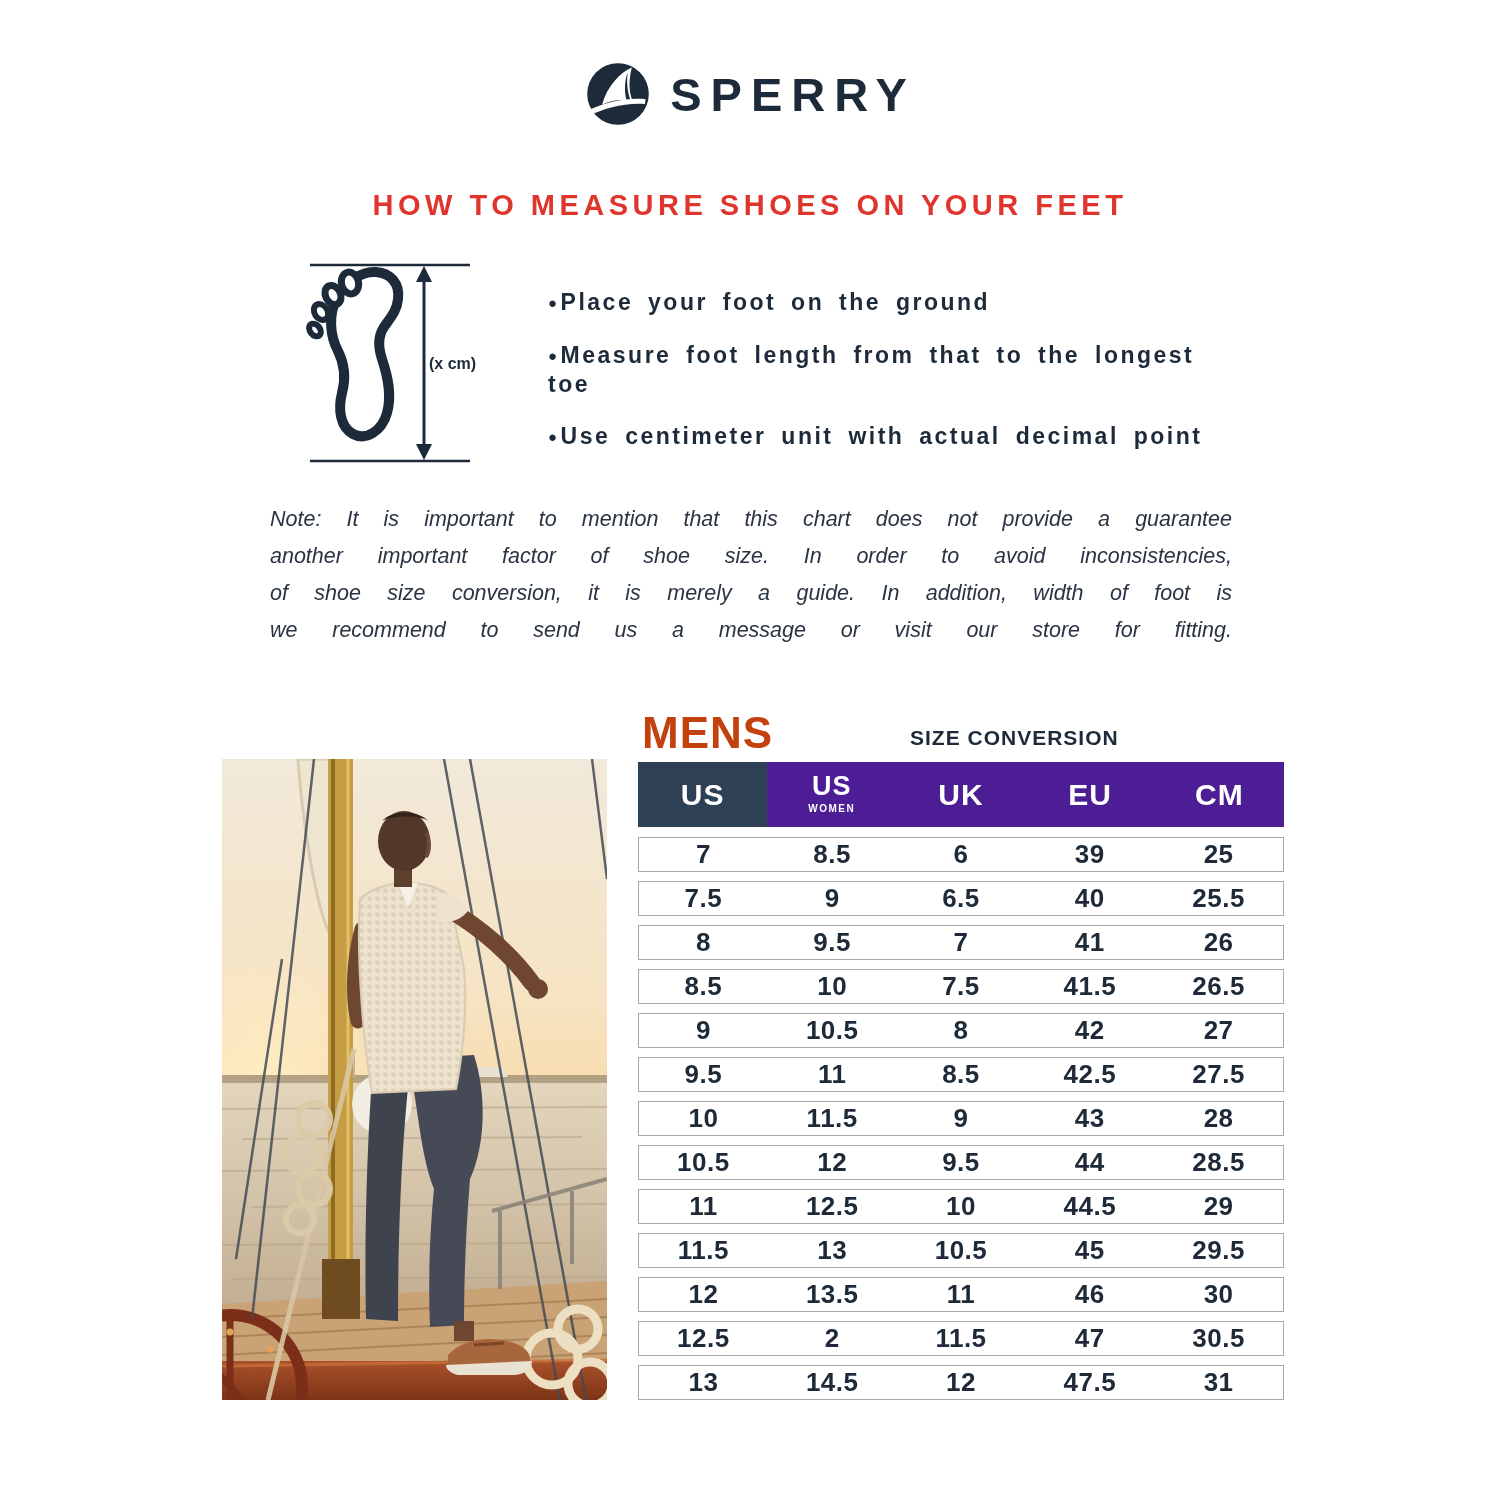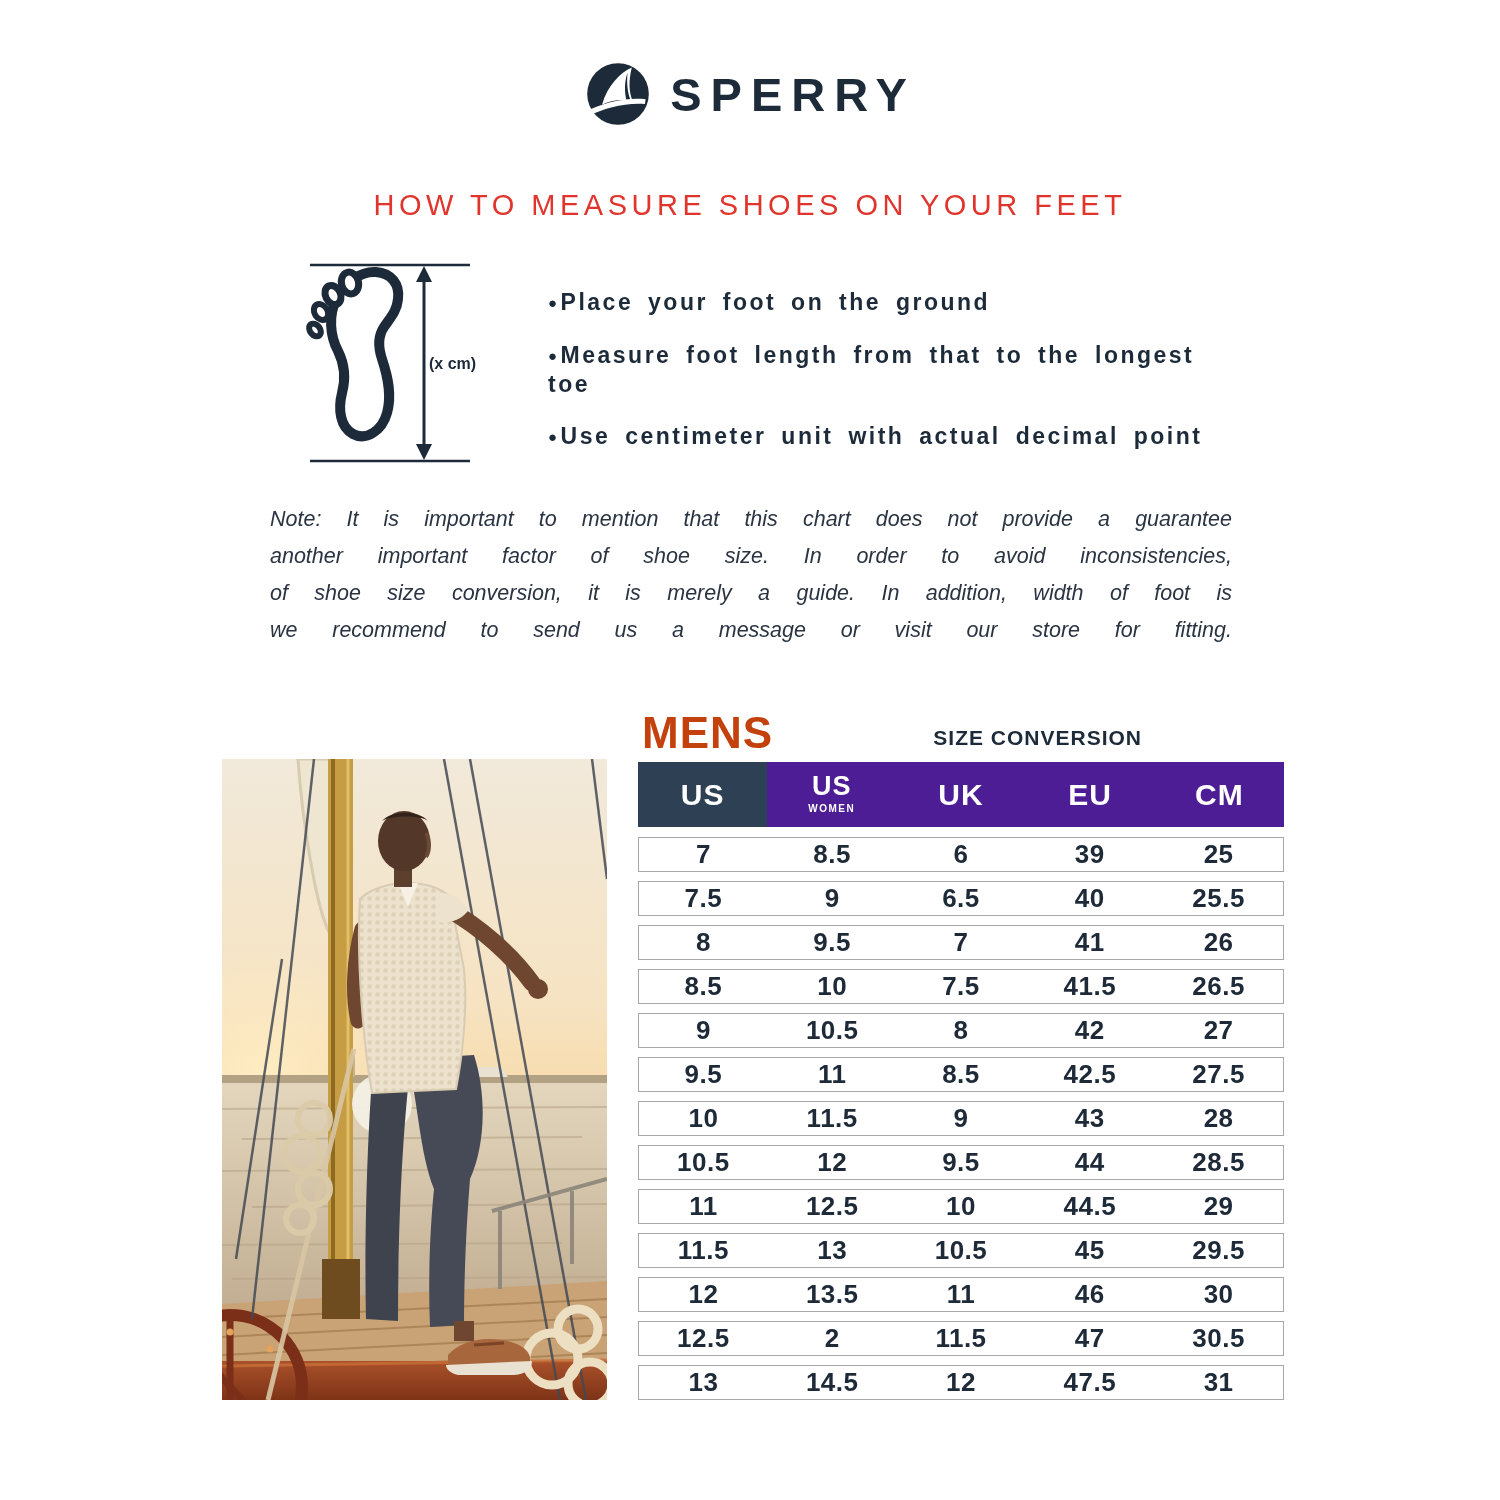--- a/index.html
+++ b/index.html
@@ -6,37 +6,37 @@
   body{
     width:1500px;height:1500px;position:relative;background:#ffffff;
     font-family:"Liberation Sans", sans-serif;color:#1c2a39;overflow:hidden;
   }
   
   .logo{position:absolute;top:60px;left:0;width:1500px;display:flex;align-items:center;justify-content:center;gap:18px;}
   .logo-mark{width:68px;height:68px;flex:0 0 auto;}
   .logo-text{font-size:47px;font-weight:bold;letter-spacing:9px;color:#1c2a39;}
   
   .red-heading{position:absolute;top:189px;left:0;width:1500px;text-align:center;
-    color:#e0352c;font-size:29px;font-weight:normal;letter-spacing:4.5px;}
+    color:#e0352c;font-size:29px;font-weight:bold;letter-spacing:4.5px;}
   
   .foot-diagram{position:absolute;left:288px;top:250px;width:200px;height:218px;}
   .bullets{position:absolute;left:520px;top:288px;width:720px;list-style:none;margin:0;padding:0;}
   .bullets li{font-size:23px;letter-spacing:2.5px;word-spacing:6px;line-height:28px;margin-bottom:24px;
     font-weight:bold;color:#1c2a39;margin-left:28px;}
   .bullet-dot{font-size:15px;vertical-align:2px;margin-right:1px;}
   
   .note{position:absolute;left:270px;top:504px;width:962px;font-style:italic;font-size:21.5px;color:#2a3442;}
   .note-line{text-align:justify;text-align-last:justify;height:37px;line-height:30px;}
   
   .photo{position:absolute;left:222px;top:759px;width:385px;height:641px;overflow:hidden;}
   
   .chart{position:absolute;left:638px;top:698px;width:646px;}
   .chart-head{position:relative;height:64px;}
   .chart-title{position:absolute;left:4px;bottom:4px;font-size:44px;font-weight:bold;letter-spacing:1px;color:#c2410c;}
-  .chart-subtitle{position:absolute;left:244px;bottom:12px;width:260px;text-align:right;
+  .chart-subtitle{position:absolute;left:272px;bottom:12px;width:260px;text-align:left;
     font-size:21px;font-weight:bold;letter-spacing:1px;color:#1c2a39;}
   .t-header{height:65px;background:#4c1d95;display:grid;grid-template-columns:repeat(5,1fr);
     align-items:center;color:#ffffff;}
   .t-hcell{text-align:center;font-weight:bold;font-size:30px;letter-spacing:1px;}
   .t-hcell.first{background:#2e4154;height:65px;display:flex;align-items:center;justify-content:center;}
   .t-hcell .stack-top{display:block;font-size:27px;line-height:27px;}
   .t-hcell .stack-bottom{display:block;font-size:10px;line-height:17px;letter-spacing:1.5px;}
   .t-body{margin-top:10px;}
   .t-row{box-sizing:border-box;height:35px;margin-bottom:9px;background:#ffffff;border:1px solid #a8a8a8;
     display:grid;grid-template-columns:repeat(5,1fr);align-items:center;}

